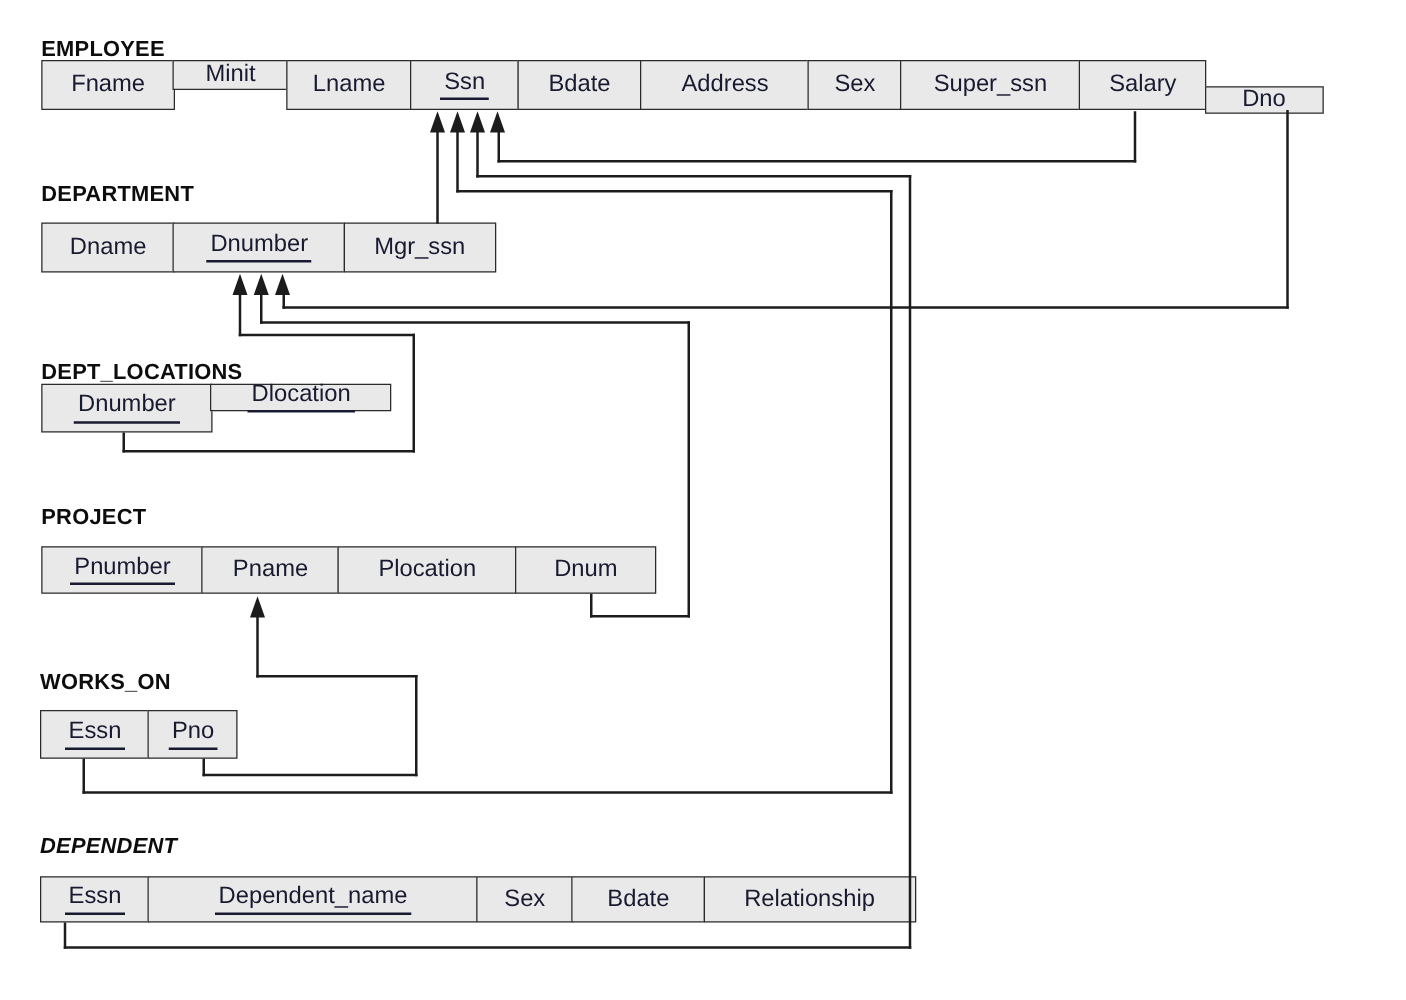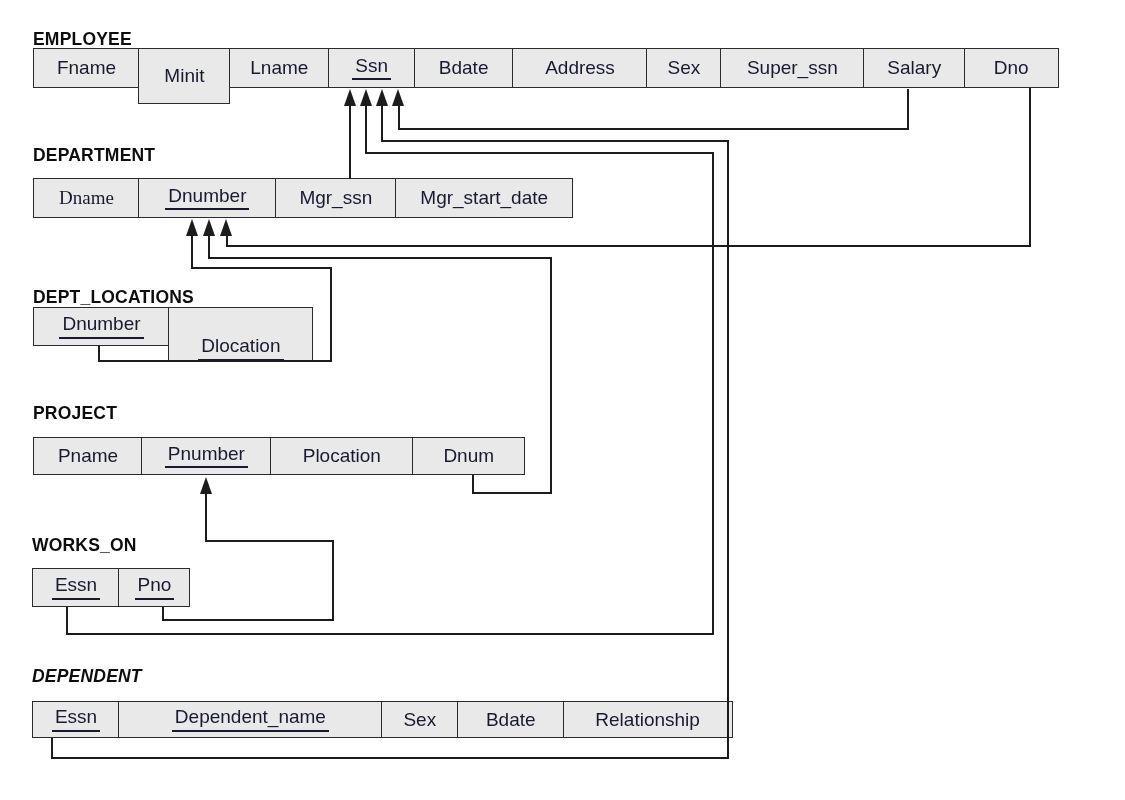--- a/index.html
+++ b/index.html
@@ -61,21 +61,21 @@
 </style>
 </head>
 <body>
 
 <div id="canvas">
     <div class="tbl-title" style="left: 33px; top: 29px;">EMPLOYEE</div>
     <div class="tbl-row" style="left: 33px; top: 48px;">
       <div class="cell" style="width: 107px; height: 40px;">
         <span class="attr-label">Fname</span>
       </div>
-      <div class="cell" style="width: 92px; height: 56px;">
+      <div class="cell" style="width: 92px; height: 24px;">
         <span class="attr-label">Minit</span>
       </div>
       <div class="cell" style="width: 101px; height: 40px;">
         <span class="attr-label">Lname</span>
       </div>
       <div class="cell" style="width: 87px; height: 40px;">
         <span class="attr-label pk">Ssn</span>
       </div>
       <div class="cell" style="width: 100px; height: 40px;">
         <span class="attr-label">Bdate</span>
@@ -85,55 +85,52 @@
       </div>
       <div class="cell" style="width: 75px; height: 40px;">
         <span class="attr-label">Sex</span>
       </div>
       <div class="cell" style="width: 145px; height: 40px;">
         <span class="attr-label">Super_ssn</span>
       </div>
       <div class="cell" style="width: 102px; height: 40px;">
         <span class="attr-label">Salary</span>
       </div>
-      <div class="cell" style="width: 95px; height: 40px;">
+      <div class="cell" style="width: 95px; height: 22px; margin-top: 21px;">
         <span class="attr-label">Dno</span>
       </div>
     </div>
     <div class="tbl-title" style="left: 33px; top: 145px;">DEPARTMENT</div>
     <div class="tbl-row" style="left: 33px; top: 178px;">
-      <div class="cell" style="width: 107px; height: 40px; font-family: Liberation Serif, serif;">
+      <div class="cell" style="width: 107px; height: 40px;">
         <span class="attr-label">Dname</span>
       </div>
       <div class="cell" style="width: 138px; height: 40px;">
         <span class="attr-label pk">Dnumber</span>
       </div>
       <div class="cell" style="width: 122px; height: 40px;">
         <span class="attr-label">Mgr_ssn</span>
-      </div>
-      <div class="cell" style="width: 178px; height: 40px;">
-        <span class="attr-label">Mgr_start_date</span>
       </div>
     </div>
     <div class="tbl-title" style="left: 33px; top: 287px;">DEPT_LOCATIONS</div>
     <div class="tbl-row" style="left: 33px; top: 307px;">
       <div class="cell" style="width: 137px; height: 39px;">
         <span class="attr-label pk">Dnumber</span>
       </div>
-      <div class="cell" style="width: 145px; height: 55px; align-items: flex-end;">
+      <div class="cell" style="width: 145px; height: 22px;">
         <span class="attr-label pk">Dlocation</span>
       </div>
     </div>
     <div class="tbl-title" style="left: 33px; top: 403px;">PROJECT</div>
     <div class="tbl-row" style="left: 33px; top: 437px;">
+      <div class="cell" style="width: 130px; height: 38px;">
+        <span class="attr-label pk">Pnumber</span>
+      </div>
       <div class="cell" style="width: 110px; height: 38px;">
         <span class="attr-label">Pname</span>
-      </div>
-      <div class="cell" style="width: 130px; height: 38px;">
-        <span class="attr-label pk">Pnumber</span>
       </div>
       <div class="cell" style="width: 144px; height: 38px;">
         <span class="attr-label">Plocation</span>
       </div>
       <div class="cell" style="width: 113px; height: 38px;">
         <span class="attr-label">Dnum</span>
       </div>
     </div>
     <div class="tbl-title" style="left: 32px; top: 535px;">WORKS_ON</div>
     <div class="tbl-row" style="left: 32px; top: 568px;">

